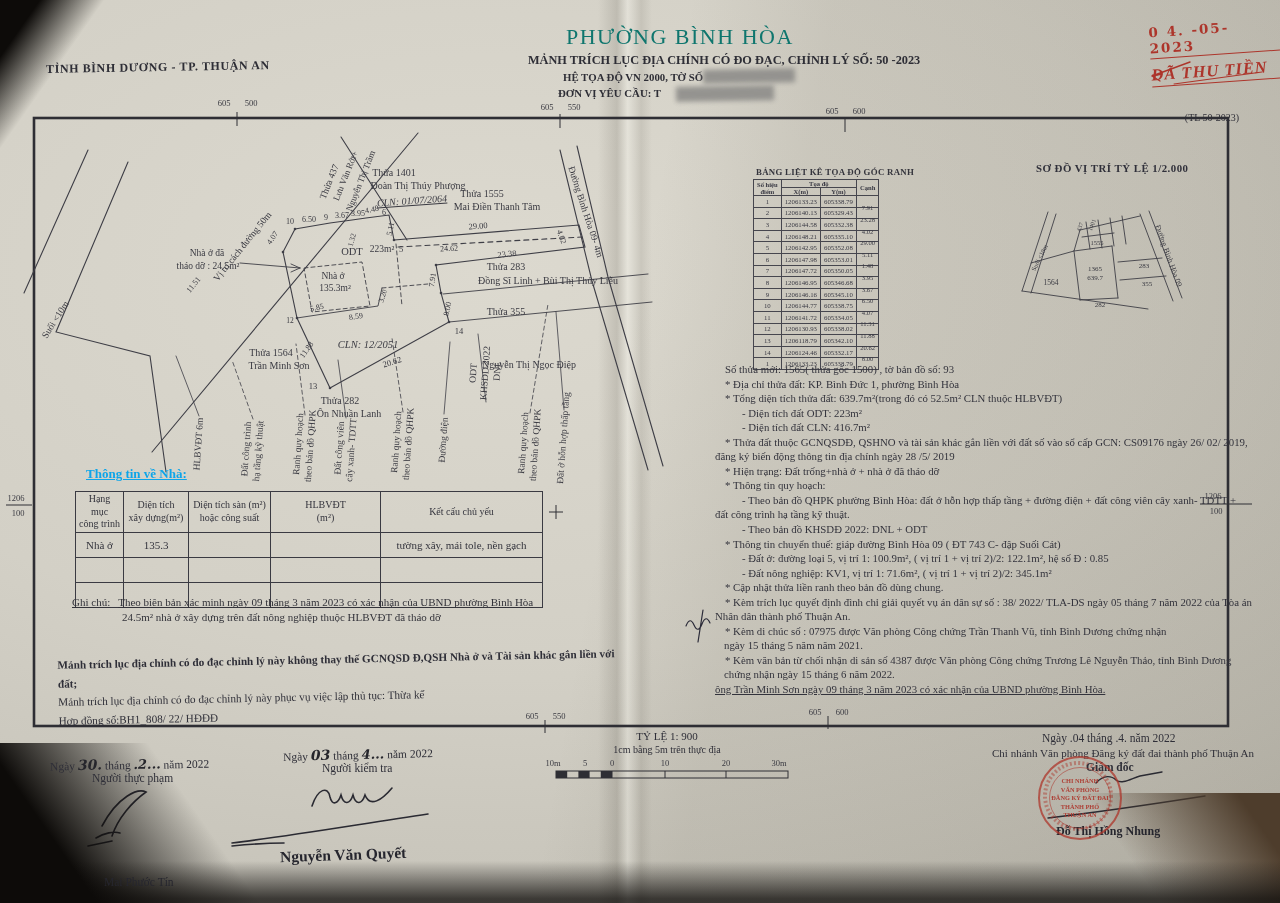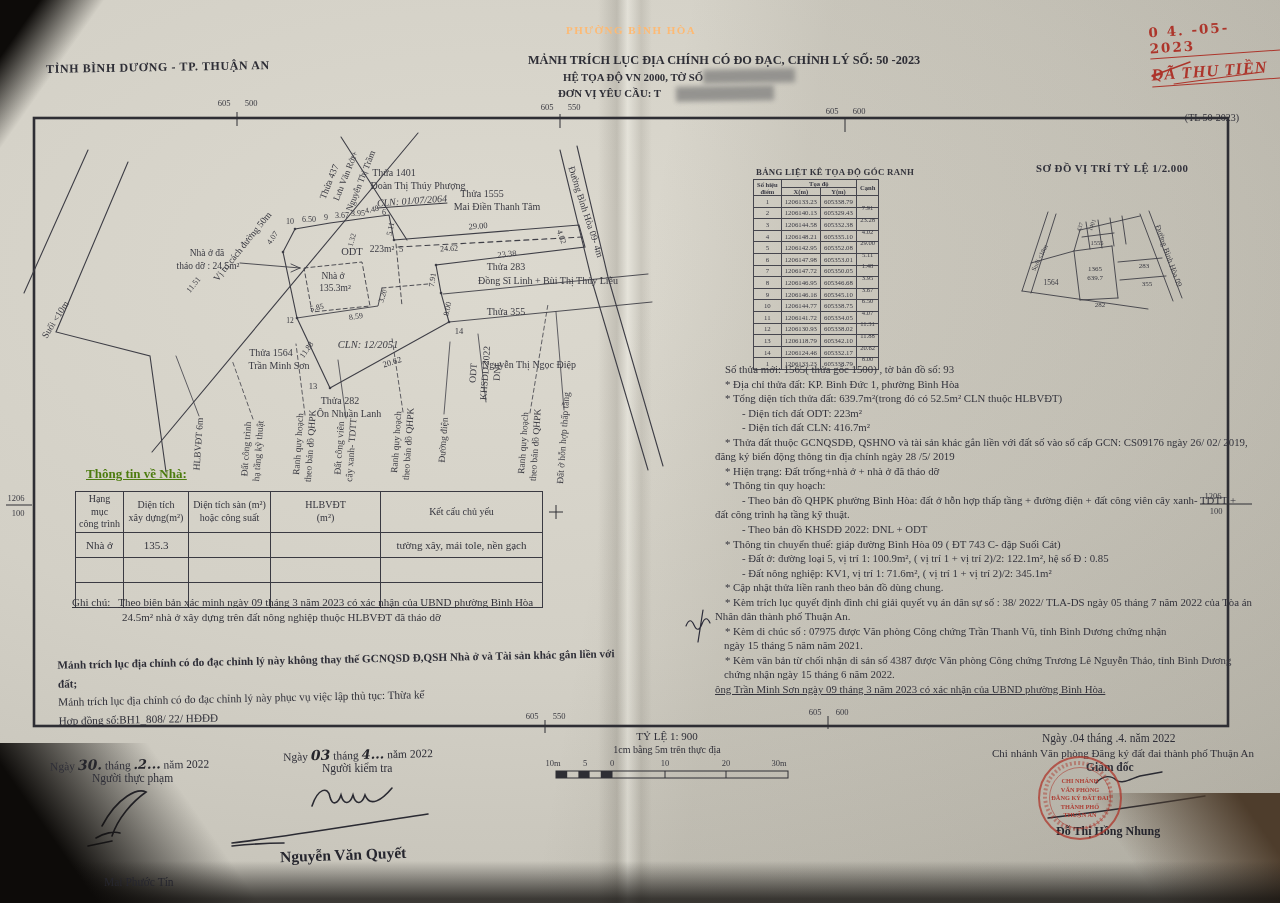--- a/index.html
+++ b/index.html
@@ -18,21 +18,21 @@
   .corner-br{position:absolute;right:0;bottom:0;width:280px;height:110px;
     background:linear-gradient(235deg,#4e3d2c 12%,rgba(78,61,44,0) 55%);}
   .bottom-strip{position:absolute;left:0;right:0;bottom:0;height:42px;
     background:linear-gradient(to bottom,rgba(13,11,9,0),rgba(13,11,9,0.75) 90%);}
   .art{position:absolute;left:0;top:0;pointer-events:none;}
   .lbl{position:absolute;white-space:nowrap;color:#3a3a42;line-height:1;}
   .abs{position:absolute;white-space:nowrap;}
   .redact{position:absolute;background:#8e8d8a;filter:blur(2.5px);opacity:.9;}
   .hw{font-family:"DejaVu Serif",serif;font-style:italic;font-weight:bold;color:#26262c;}
   
-  .ward{left:566px;top:24px;font-size:11px;font-weight:bold;letter-spacing:1.5px;color:#fdba74;}
+  .ward{left:566px;top:24px;font-size:22px;font-weight:normal;letter-spacing:1.5px;color:#0f766e;}
   .doc-title{left:528px;top:53px;font-size:12.3px;font-weight:bold;color:#2e2e36;}
   .doc-sub{font-size:10.8px;font-weight:bold;color:#2e2e36;}
   .region{left:46px;top:60px;font-size:12px;font-weight:bold;letter-spacing:.6px;transform:rotate(-1deg);color:#2e2e36;}
   
   .paid{position:absolute;left:1150px;top:20px;width:130px;transform:rotate(-4deg);color:#ad352b;}
   .paid .pdate{font-family:"DejaVu Serif",serif;font-weight:bold;font-size:13.5px;letter-spacing:2px;
     border-bottom:1.6px solid #ad352b;padding-bottom:2px;}
   .paid .ptext{margin-top:6px;font-size:16.5px;font-weight:bold;font-style:italic;letter-spacing:1px;
     border-bottom:1.6px solid #ad352b;padding-bottom:1px;}
   
@@ -46,21 +46,21 @@
   .sketch-title{left:1036px;top:162px;font-size:10.8px;font-weight:bold;letter-spacing:.5px;color:#30303a;}
   
   .info{position:absolute;left:715px;top:362px;width:517px;font-size:10.8px;line-height:14.55px;color:#33333c;}
   .info .iline{white-space:nowrap;}
   .k-b{margin-left:10px;}
   .k-d{margin-left:27px;}
   .k-c{margin-left:0px;}
   .k-c2{margin-left:9px;}
   .k-cu{margin-left:0px;text-decoration:underline;}
   
-  .house-heading{left:86px;top:466px;font-size:13px;font-weight:bold;text-decoration:underline;color:#4d7c0f;}
+  .house-heading{left:86px;top:466px;font-size:13px;font-weight:bold;text-decoration:underline;color:#0ea5e9;}
   table.house{position:absolute;left:75px;top:491px;border-collapse:collapse;table-layout:fixed;color:#34343d;}
   table.house th,table.house td{border:1.2px solid #3a3a42;padding:1px 3px;}
   table.house th{font-size:10px;font-weight:normal;white-space:pre-line;line-height:1.25;}
   table.house td{font-size:11px;text-align:center;height:22px;}
   .ghichu1{left:72px;top:596px;font-size:11px;}
   .ghichu1 .glabel{text-decoration:underline;margin-right:8px;}
   .ghichu1 .gtext{text-decoration:underline;}
   .ghichu2{left:122px;top:611px;font-size:11px;}
   .legal{position:absolute;left:58px;top:650px;width:560px;transform:rotate(-1.2deg);
          font-size:11.2px;line-height:18.5px;color:#2f2f38;}

